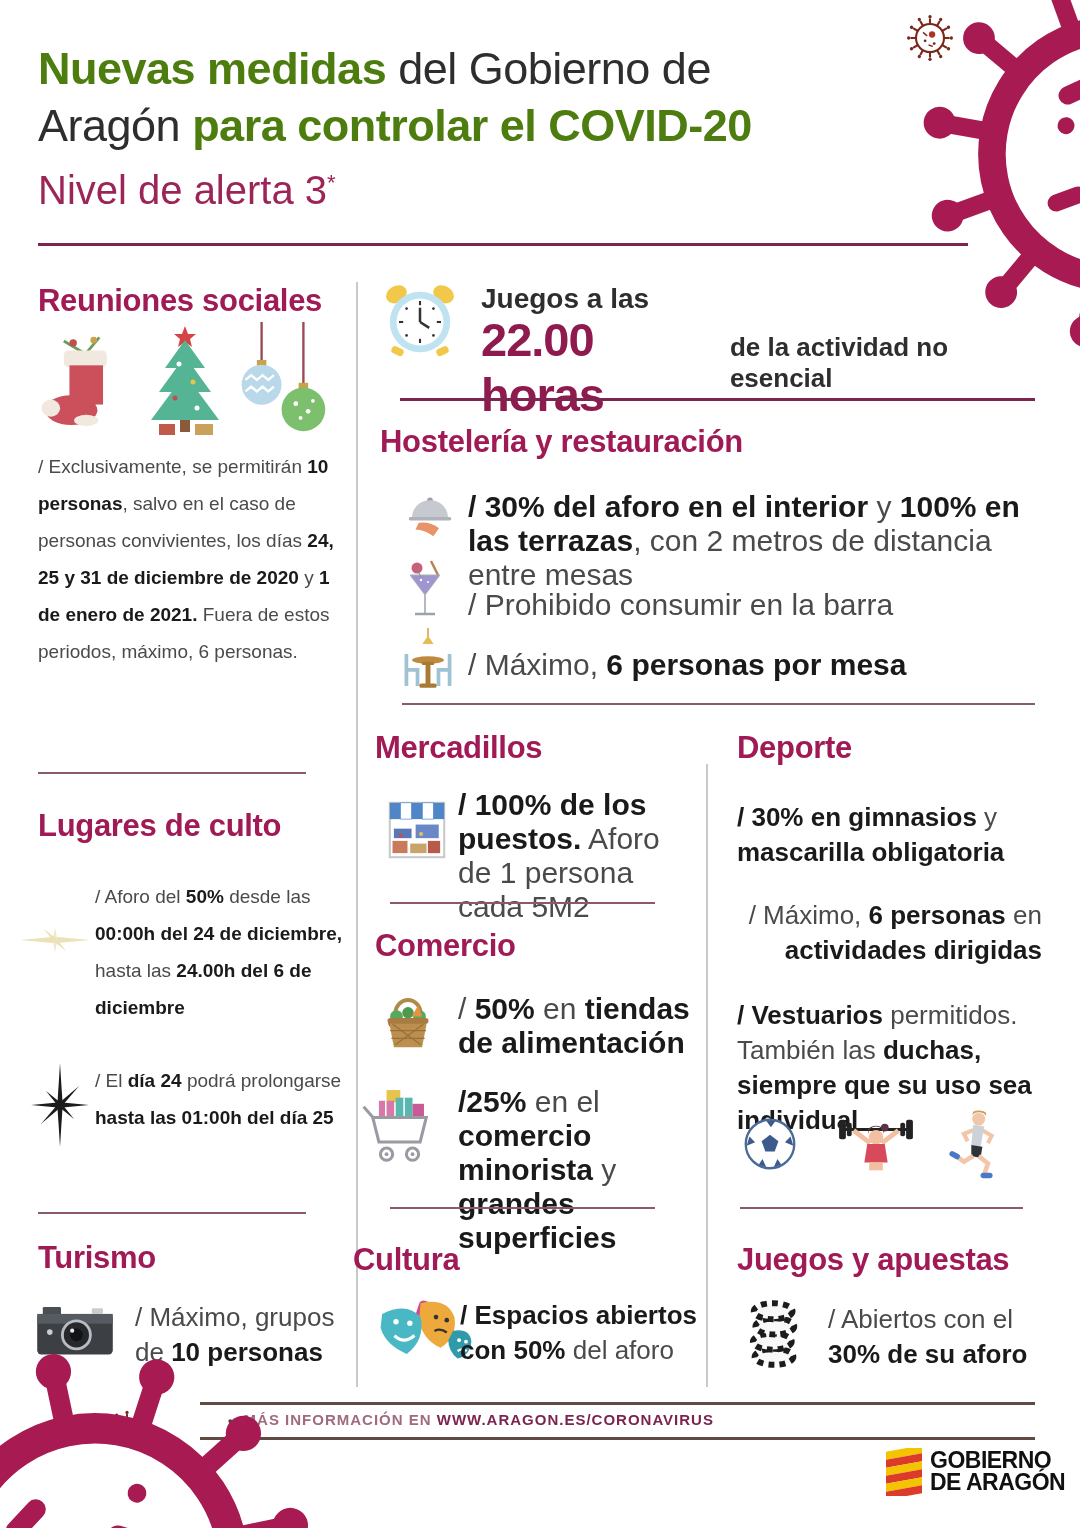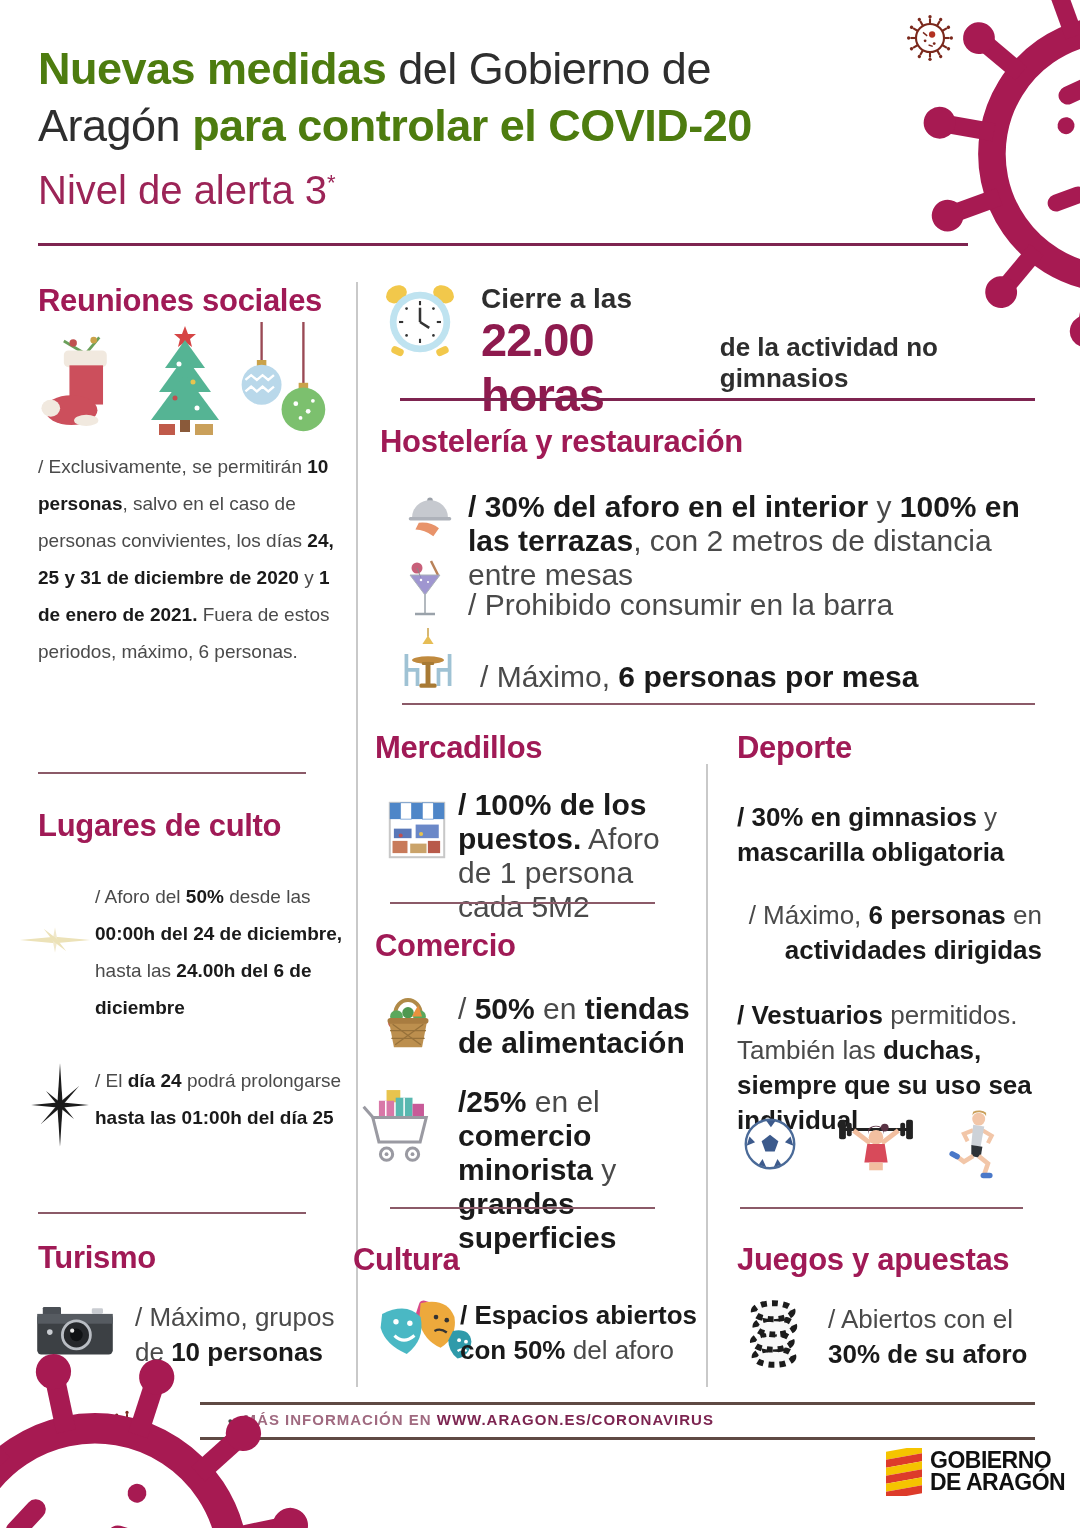--- a/index.html
+++ b/index.html
@@ -215,24 +215,24 @@
     <line x1="50" y1="70" x2="50" y2="75" stroke="#333" stroke-width="2.5"></line>
     <line x1="25" y1="50" x2="30" y2="50" stroke="#333" stroke-width="2.5"></line>
     <line x1="70" y1="50" x2="75" y2="50" stroke="#333" stroke-width="2.5"></line>
     <circle cx="34" cy="34" r="1.6" fill="#333"></circle>
       <circle cx="66" cy="34" r="1.6" fill="#333"></circle>
       <circle cx="34" cy="66" r="1.6" fill="#333"></circle>
       <circle cx="66" cy="66" r="1.6" fill="#333"></circle>
     <line x1="50" y1="50" x2="50" y2="33" stroke="#333" stroke-width="3"></line>
     <line x1="50" y1="50" x2="61" y2="57" stroke="#333" stroke-width="3"></line>
   </svg>
-  <div class="abs closure-intro" style="left:481px;top:283px;">Cierre a las</div>
+  <div class="abs closure-intro" style="left:481px;top:283px;">Juegos a las</div>
   <div class="abs" style="left:481px;top:312px;display:flex;align-items:baseline;width:560px;">
     <span class="closure-time">22.00 horas</span>
-    <span class="closure-scope">de la actividad no gimnasios</span>
+    <span class="closure-scope">de la actividad no esencial</span>
   </div>
 
   <div class="hr" style="left:400px;top:398px;width:635px;height:2.5px;"></div>
 
   <div class="abs sec-title" style="left:380px;top:424px;">Hostelería y restauración</div>
 
   <svg class="abs" style="left:402px;top:487px;" width="56" height="58" viewBox="0 0 100 100">
     <circle cx="50" cy="22" r="5" fill="#9aa0a8"></circle>
     <path d="M18,52 A32,30 0 0 1 82,52 Z" fill="#c6c9cf"></path>
     <rect x="12" y="52" width="76" height="6" rx="3" fill="#aeb2ba"></rect>
@@ -259,21 +259,21 @@
   <svg class="abs" style="left:392px;top:628px;" width="72" height="74" viewBox="0 0 110 120">
     <line x1="55" y1="0" x2="55" y2="14" stroke="#caa24a" stroke-width="2.5"></line>
     <polygon points="55,12 46,26 64,26" fill="#e6bd55"></polygon>
     <path d="M20,42 L20,94 M20,68 L38,68 L38,94" stroke="#9fc2d4" stroke-width="6" fill="none"></path>
     <path d="M90,42 L90,94 M90,68 L72,68 L72,94" stroke="#9fc2d4" stroke-width="6" fill="none"></path>
     <ellipse cx="55" cy="52" rx="26" ry="6" fill="#c08a3e"></ellipse>
     <rect x="45" y="55" width="20" height="5" rx="2" fill="#a87a34"></rect>
     <rect x="51" y="55" width="8" height="36" fill="#a87a34"></rect>
     <rect x="41" y="90" width="28" height="7" rx="3" fill="#a87a34"></rect>
   </svg>
-  <p class="abs body-m" style="left:468px;top:648px;width:560px;margin:12px;">
+  <p class="abs body-m" style="left:468px;top:648px;width:560px;margin:0;">
     <span>/  Máximo, </span><b>6 personas por mesa</b>
   </p>
 
   <div class="hr-soft" style="left:402px;top:703px;width:633px;"></div>
 
   <div class="abs sec-title" style="left:375px;top:730px;">Mercadillos</div>
   <svg class="abs" style="left:383px;top:795px;" width="68" height="70" viewBox="0 0 100 100">
     <rect x="10" y="10" width="80" height="80" fill="none" stroke="#c8c8c8" stroke-width="3"></rect>
     <rect x="10" y="10" width="16" height="24" fill="#4e86c8"></rect>
       <rect x="26" y="10" width="16" height="24" fill="#fff" stroke="#4e86c8"></rect>

